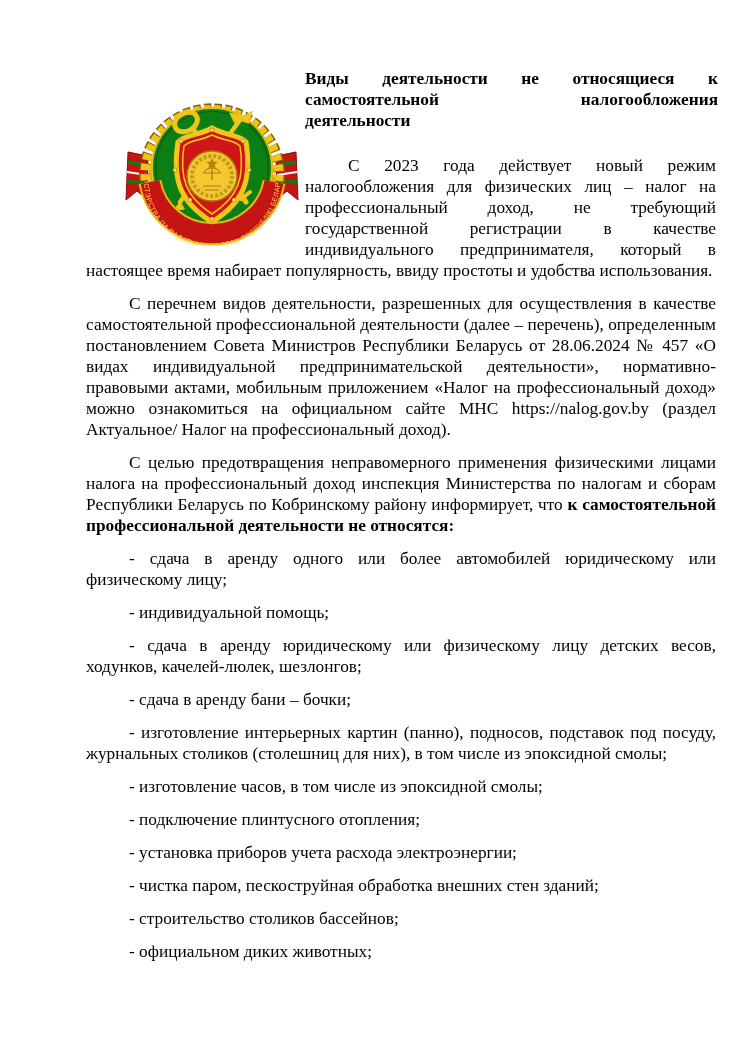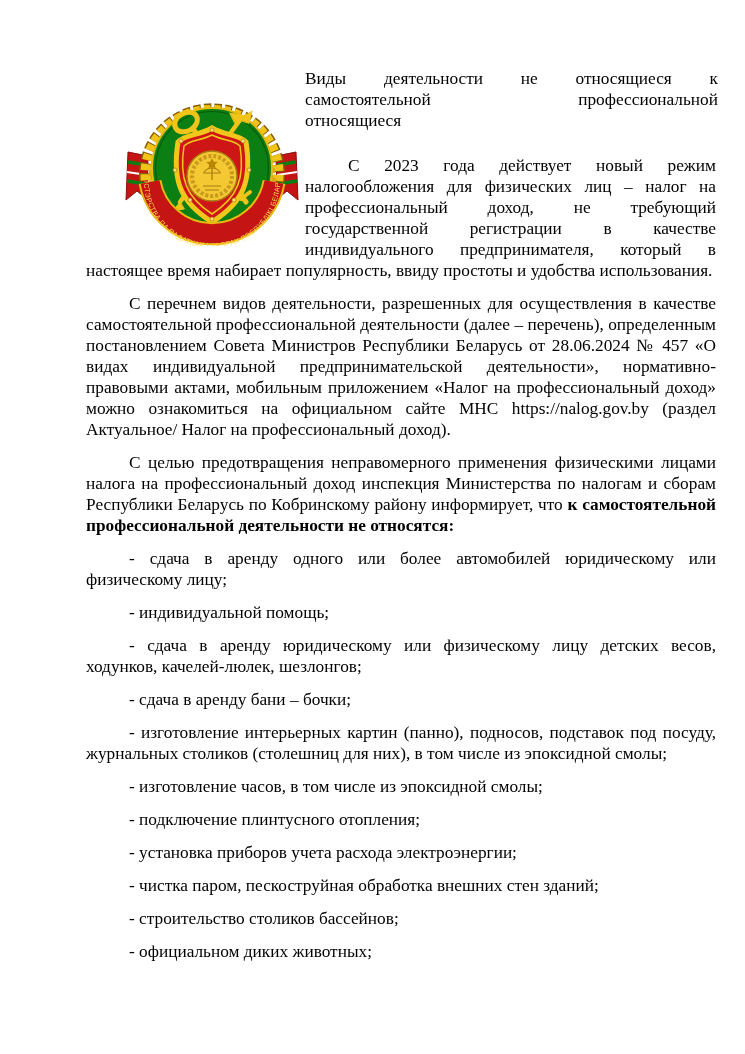--- a/index.html
+++ b/index.html
@@ -17,21 +17,21 @@
   .content {
     padding:68px 17px 0 74px;
     text-align:justify;
   }
   .float-box {
     float:left;
     width:231px;
     height:190px;
   }
   .emblem-wrap { margin:18px 0 0 50px; width:176px; height:160px; }
-  .title { font-weight:normal; margin:0 10px 24px 0; }
+  .title { font-weight:bold; margin:0 10px 24px 0; }
   .title-line { text-align:justify; }
   .tl-j { text-align-last:justify; }
   p.body-par, p.list-par {
     margin:12px;
     text-indent:43px;
     text-align:justify;
   }
   p.body-par b { font-weight:bold; }
 </style>
 </head>
@@ -113,22 +113,22 @@
             <text font-family="Liberation Sans, sans-serif" font-size="7" fill="#ffd94d" letter-spacing="0.4">
               <textPath href="#ribbon-text-path" startOffset="50%" text-anchor="middle">МІНІСТЭРСТВА ПА ПАДАТКАХ І ЗБОРАХ РЭСПУБЛІКІ БЕЛАРУСЬ</textPath>
             </text>
           </g>
         </svg>
       </div>
     </div>
 
     <div class="title">
       <div class="title-line tl-j">Виды деятельности не относящиеся к</div>
-      <div class="title-line tl-j">самостоятельной профессиональной</div>
-      <div class="title-line">относящиеся</div>
+      <div class="title-line tl-j">самостоятельной налогообложения</div>
+      <div class="title-line">деятельности</div>
     </div>
 
     <p class="body-par">С 2023 года действует новый режим налогообложения для физических лиц – налог на профессиональный доход, не требующий государственной регистрации в качестве индивидуального предпринимателя, который в настоящее время набирает популярность, ввиду простоты и удобства использования.</p>
     <p class="body-par">С перечнем видов деятельности, разрешенных для осуществления в качестве самостоятельной профессиональной деятельности (далее – перечень), определенным постановлением Совета Министров Республики Беларусь от 28.06.2024 № 457 «О видах индивидуальной предпринимательской деятельности», нормативно-правовыми актами, мобильным приложением «Налог на профессиональный доход» можно ознакомиться на официальном сайте МНС https://nalog.gov.by (раздел Актуальное/ Налог на профессиональный доход).</p>
     <p class="body-par"><span>С целью предотвращения неправомерного применения физическими лицами налога на профессиональный доход инспекция Министерства по налогам и сборам Республики Беларусь по Кобринскому району информирует, что </span><b>к самостоятельной профессиональной деятельности не относятся:</b></p>
 
     <p class="list-par">- сдача в аренду одного или более автомобилей юридическому или физическому лицу;</p>
     <p class="list-par">- индивидуальной помощь;</p>
     <p class="list-par">- сдача в аренду юридическому или физическому лицу детских весов, ходунков, качелей-люлек, шезлонгов;</p>
     <p class="list-par">- сдача в аренду бани – бочки;</p>

